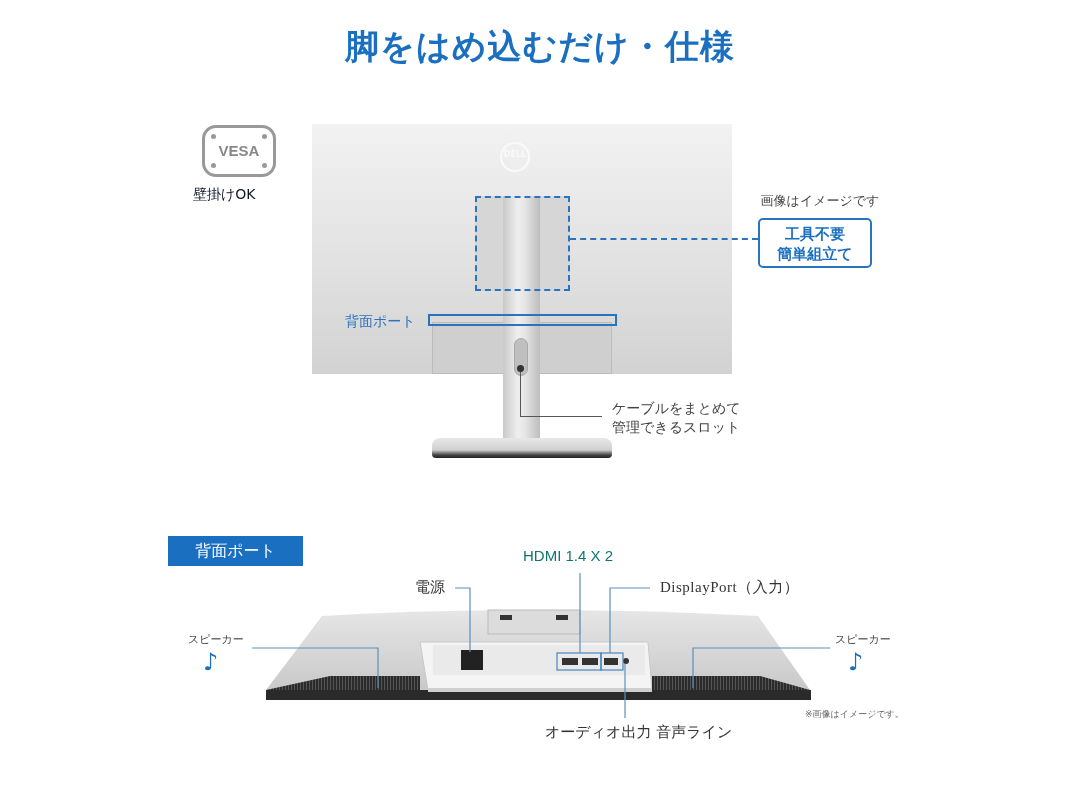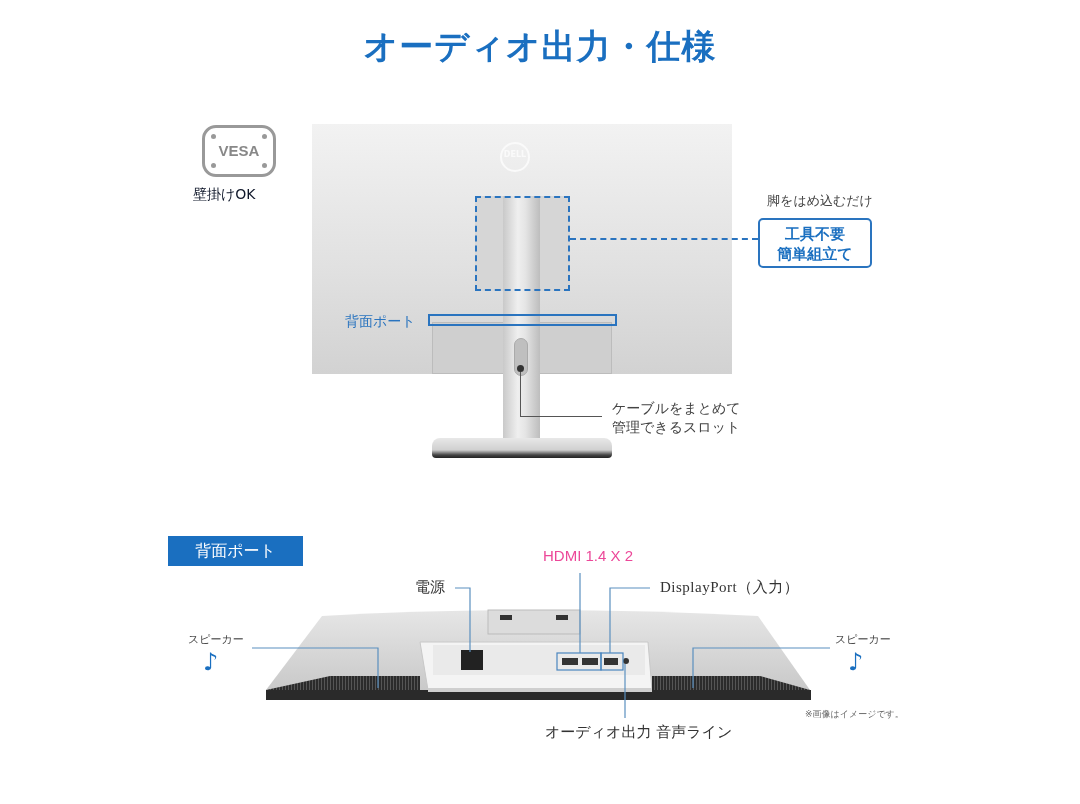--- a/index.html
+++ b/index.html
@@ -38,33 +38,33 @@
   .tool-box { left:758px; top:218px; width:114px; height:50px; border:2px solid #2a74bf; border-radius:5px; box-sizing:border-box;
               text-align:center; color:#1a6fc0; font-weight:bold; font-size:15px; line-height:20px; padding-top:4px; }
 
   .cable-line-v { left:520px; top:372px; width:1px; height:45px; background:#555; }
   .cable-line-h { left:520px; top:416px; width:82px; height:1px; background:#555; }
   .cable-text { left:612px; top:399px; font-size:14px; line-height:19px; color:#444; }
 
   
   .port-badge { left:168px; top:536px; width:135px; height:30px; background:#1a6fc0; color:#fff; font-size:16px;
                 text-align:center; line-height:30px; }
-  .hdmi-label { left:523px; top:547px; font-size:15px; color:#ec4899; font-family:"Liberation Sans", sans-serif;margin-left:20px; }
+  .hdmi-label { left:523px; top:547px; font-size:15px; color:#0f766e; font-family:"Liberation Sans", sans-serif; }
   .power-label { left:415px; top:578px; font-size:15px; color:#333; }
   .dp-label { left:660px; top:578px; font-size:15px; color:#333; font-family:Liberation Serif, serif; letter-spacing:0.5px; }
   .audio-label { left:545px; top:723px; font-size:15px; color:#333; }
   .note { left:805px; top:708px; font-size:9px; color:#666; }
 
   .spk-label { font-size:11px; color:#444; }
   .note-icon { font-size:24px; color:#1a6fc0; }
 </style>
 </head>
 <body>
 
-<div class="abs title">オーディオ出力・仕様</div>
+<div class="abs title">脚をはめ込むだけ・仕様</div>
 
 <div class="abs vesa-box">
   <span class="dot" style="left:6px;top:6px"></span>
   <span class="dot" style="right:6px;top:6px"></span>
   <span class="dot" style="left:6px;bottom:6px"></span>
   <span class="dot" style="right:6px;bottom:6px"></span>
   <div class="abs vesa-text">VESA</div>
 </div>
 <div class="abs vesa-label">壁掛けOK</div>
 
@@ -77,21 +77,21 @@
 <div class="abs stand"></div>
 <div class="abs slot"></div>
 <div class="abs slot-hole"></div>
 <div class="abs base"></div>
 
 <div class="abs dash-rect"></div>
 <div class="abs dash-line"></div>
 <div class="abs port-rect"></div>
 <div class="abs port-label-top">背面ポート</div>
 
-<div class="abs leg-caption">脚をはめ込むだけ</div>
+<div class="abs leg-caption">画像はイメージです</div>
 <div class="abs tool-box">
   <div>工具不要</div>
   <div>簡単組立て</div>
 </div>
 
 <div class="abs cable-line-v"></div>
 <div class="abs cable-line-h"></div>
 <div class="abs cable-text">
   <div>ケーブルをまとめて</div>
   <div>管理できるスロット</div>

